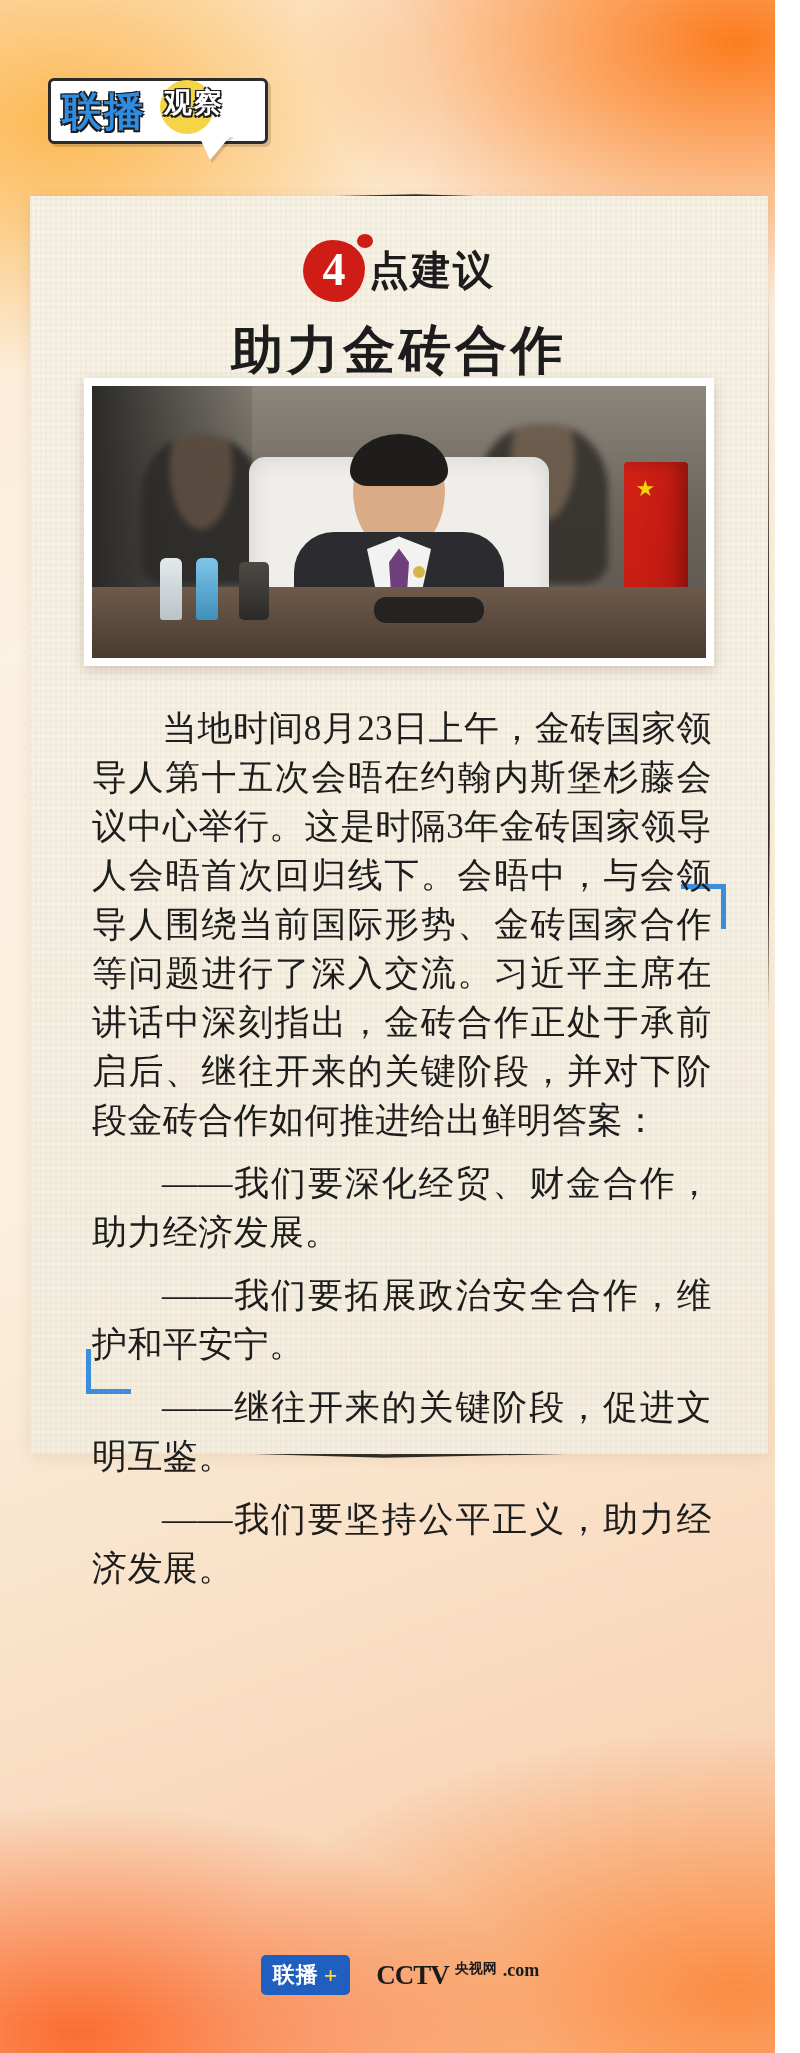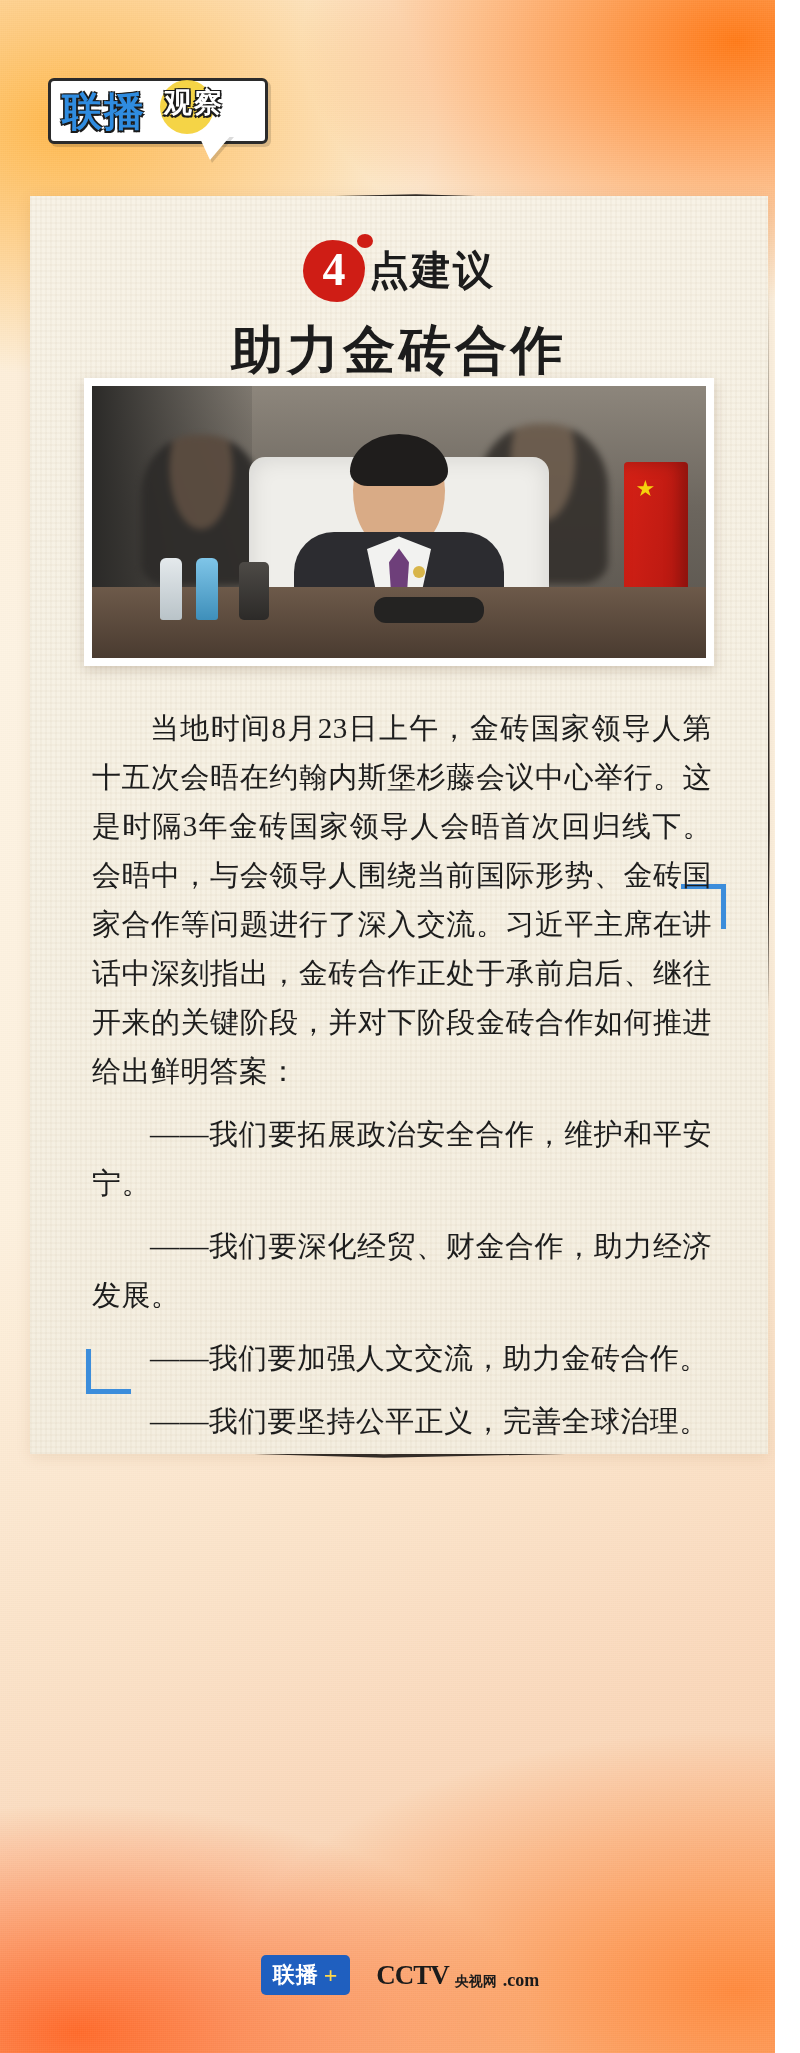--- a/index.html
+++ b/index.html
@@ -407,21 +407,21 @@
   }
 
   
   .body-text {
     position: absolute;
     left: 62px;
     top: 508px;
     width: 620px;
     font-family: "Liberation Serif", serif;
     color: #1d1d1d;
-    font-size: 29px;
+    font-size: 35px;
     line-height: 49px;
     letter-spacing: 0.4px;
     text-align: justify;
   }
   .body-text p { margin: 0 0 14px 0; }
   .body-text p.indent { text-indent: 2em; }
 
   
   .footer {
     position: absolute;
@@ -446,21 +446,21 @@
     padding: 5px 12px;
     border-radius: 5px;
   }
   .logo-lianbo .plus {
     color: #ffd84a;
     font-size: 24px;
     margin-left: 2px;
   }
   .logo-cctv {
     display: inline-flex;
-    align-items: flex-end;
+    align-items: flex-start;
     gap: 6px;
     font-family: "Liberation Serif", serif;
     font-weight: bold;
     color: #1b1b1b;
   }
   .logo-cctv .cctv-mark {
     font-size: 27px;
     letter-spacing: -1px;
   }
   .logo-cctv .cn {
@@ -528,24 +528,24 @@
         <div class="ph-table"></div>
         <div class="ph-bottle b1"></div>
         <div class="ph-bottle b2"></div>
         <div class="ph-cup"></div>
         <div class="ph-mic"></div>
       </div>
     </div>
 
     <div class="body-text">
       <p class="indent">当地时间8月23日上午，金砖国家领导人第十五次会晤在约翰内斯堡杉藤会议中心举行。这是时隔3年金砖国家领导人会晤首次回归线下。会晤中，与会领导人围绕当前国际形势、金砖国家合作等问题进行了深入交流。习近平主席在讲话中深刻指出，金砖合作正处于承前启后、继往开来的关键阶段，并对下阶段金砖合作如何推进给出鲜明答案：</p>
+      <p class="indent">——我们要深化经贸、财金合作，助力经济发展。</p>
       <p class="indent">——我们要拓展政治安全合作，维护和平安宁。</p>
-      <p class="indent">——我们要深化经贸、财金合作，助力经济发展。</p>
-      <p class="indent">——我们要加强人文交流，助力金砖合作。</p>
-      <p class="indent">——我们要坚持公平正义，完善全球治理。</p>
+      <p class="indent">——继往开来的关键阶段，促进文明互鉴。</p>
+      <p class="indent">——我们要坚持公平正义，助力经济发展。</p>
     </div>
 
   </div>
 
   <div class="footer">
     <span class="logo-lianbo">
       <span>联播</span>
       <span class="plus">+</span>
     </span>
     <span class="logo-cctv">

